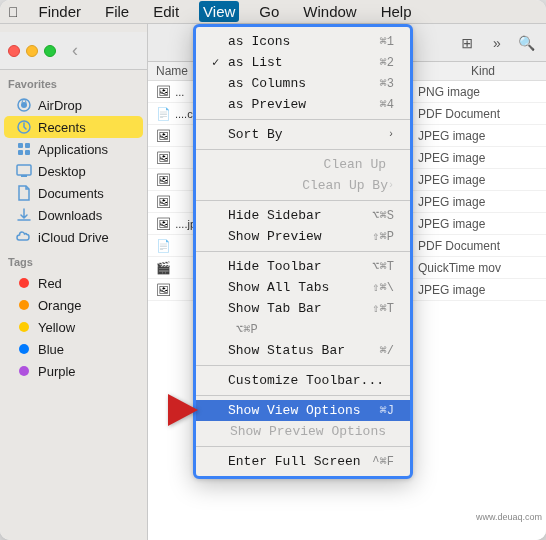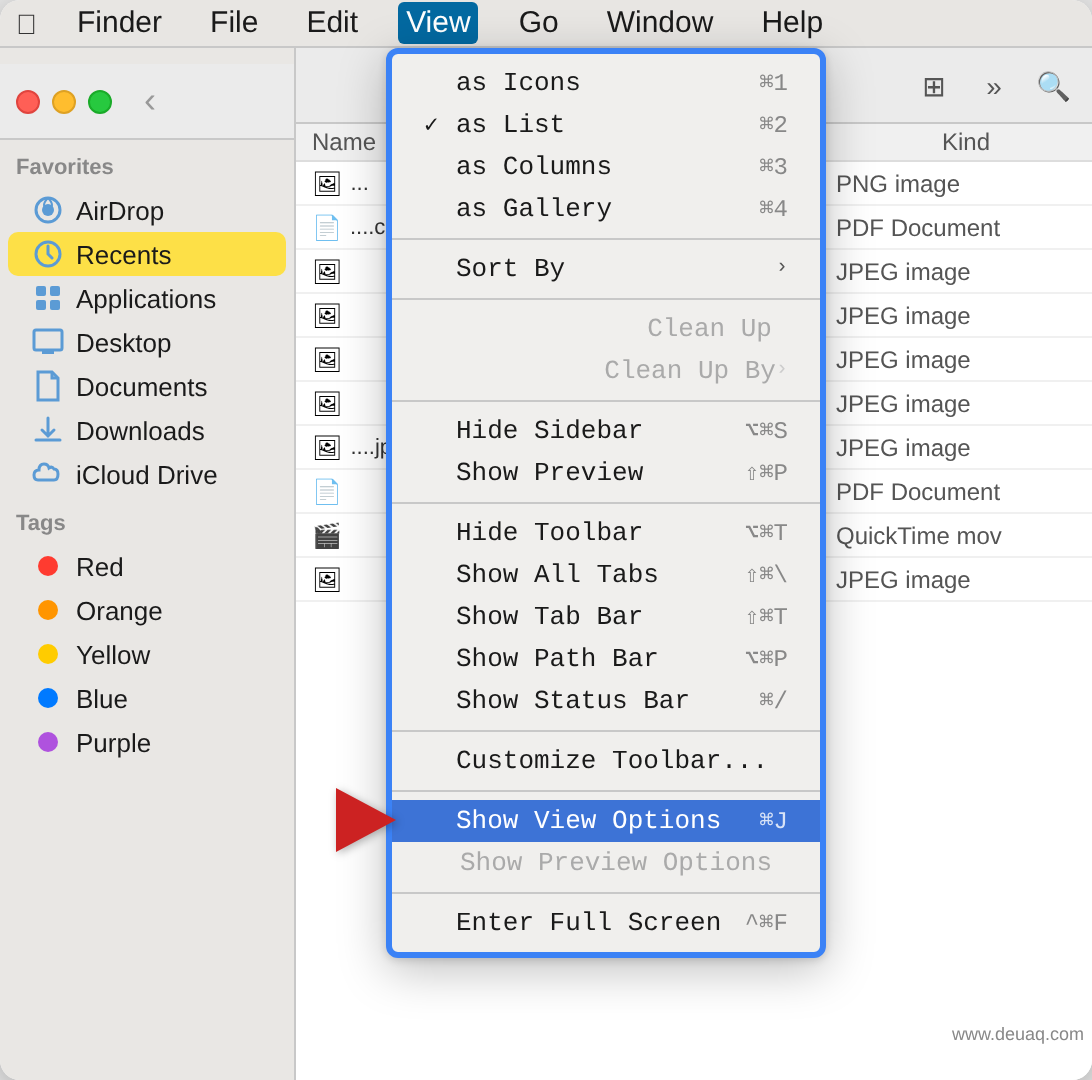--- a/index.html
+++ b/index.html
@@ -537,21 +537,21 @@
         <span class="menu-item-label">as List</span>
         <span class="menu-shortcut">⌘2</span>
       </div>
       <div class="menu-item">
         <span class="menu-checkmark"></span>
         <span class="menu-item-label">as Columns</span>
         <span class="menu-shortcut">⌘3</span>
       </div>
       <div class="menu-item">
         <span class="menu-checkmark"></span>
-        <span class="menu-item-label">as Gallery</span>
+        <span class="menu-item-label">as Preview</span>
         <span class="menu-shortcut">⌘4</span>
       </div>
 
       <div class="menu-separator"></div>
 
       <div class="menu-item">
         <span class="menu-checkmark"></span>
         <span class="menu-item-label">Sort By</span>
         <span class="menu-submenu-arrow">›</span>
       </div>
@@ -594,21 +594,20 @@
         <span class="menu-item-label">Show All Tabs</span>
         <span class="menu-shortcut">⇧⌘\</span>
       </div>
       <div class="menu-item">
         <span class="menu-checkmark"></span>
         <span class="menu-item-label">Show Tab Bar</span>
         <span class="menu-shortcut">⇧⌘T</span>
       </div>
       <div class="menu-item">
         <span class="menu-checkmark"></span>
-        <span class="menu-item-label">Show Path Bar</span>
         <span class="menu-shortcut">⌥⌘P</span>
       </div>
       <div class="menu-item">
         <span class="menu-checkmark"></span>
         <span class="menu-item-label">Show Status Bar</span>
         <span class="menu-shortcut">⌘/</span>
       </div>
 
       <div class="menu-separator"></div>
 

